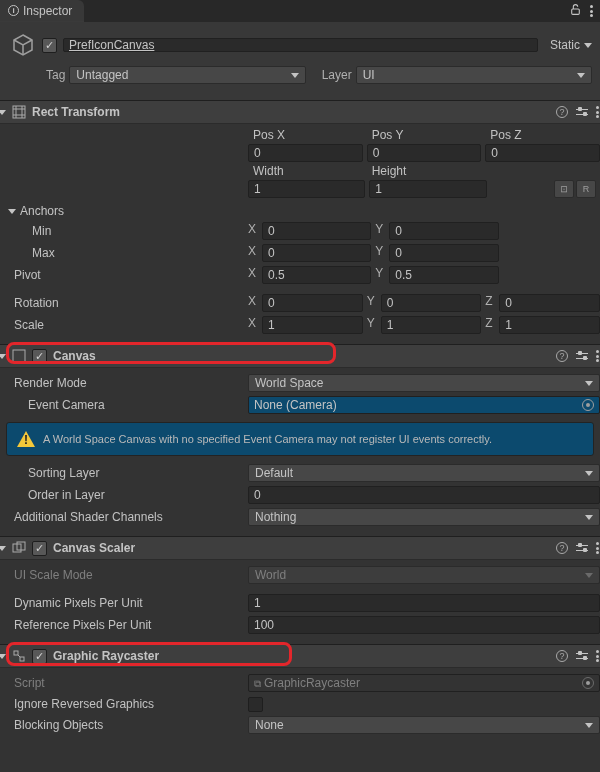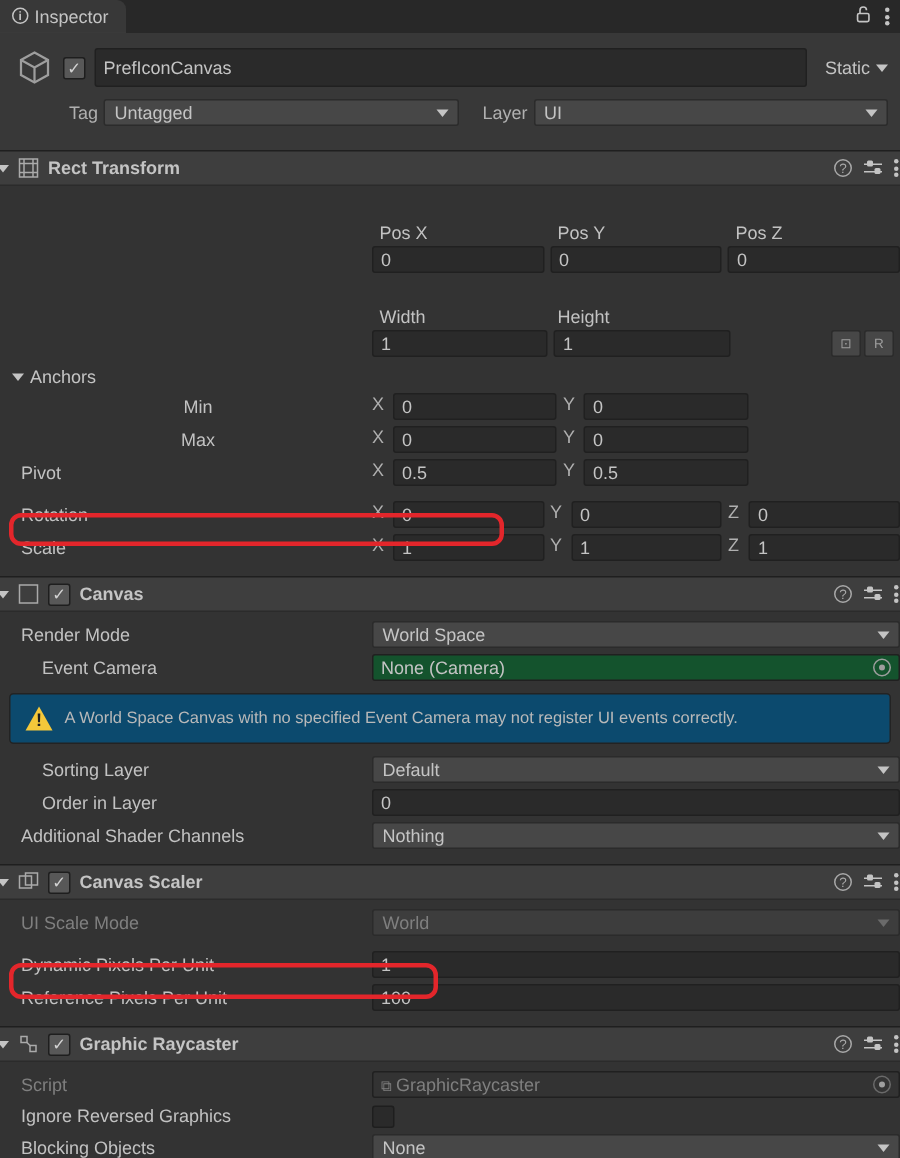--- a/index.html
+++ b/index.html
@@ -80,27 +80,28 @@
     background: #585858;
     border-radius: 2px;
     display: flex;
     align-items: center;
     justify-content: center;
     font-size: 11px;
     color: #d2d2d2;
   }
   .nameField {
     flex: 1;
-    height: 26px;
+    height: 14px;
     background: #2a2a2a;
     border: 1px solid #202020;
     border-radius: 2px;
     padding: 0 5px;
     display: flex;
     align-items: center;
+    text-decoration: underline;
   }
   .staticBox {
     display: flex; align-items: center; gap: 4px;
     padding-left: 6px;
   }
   .tri-down {
     width:0;height:0;border-left:4px solid transparent;border-right:4px solid transparent;border-top:5px solid #c4c4c4;
   }
 
   
@@ -161,41 +162,41 @@
     display: flex; align-items: center;
     padding: 2px 0;
     min-height: 20px;
   }
   .propRow .plabel {
     width: 248px;
     padding-left: 14px;
     color:#c2c2c2;
   }
   .propRow .plabel.ind1{padding-left:28px;}
-  .propRow .plabel.ind2{padding-left:16px;text-align:center;}
+  .propRow .plabel.ind2{padding-left:32px;}
   .disabled .plabel{color:#7f7f7f;}
   .propRow .pvals { flex:1; display:flex; gap:4px; }
   .inp {
     flex:1;
     height: 18px;
     background: #2a2a2a;
     border: 1px solid #202020;
     border-radius: 2px;
     display:flex;align-items:center;
     padding: 0 5px;
   }
   .axis-lbl{min-width:10px;color:#b0b0b0;}
   .dropdown.full{flex:1;gap:37px;}
-  .objField{flex:1;height:18px;background:#14532d;border:1px solid #202020;border-radius:2px;display:flex;align-items:center;justify-content:space-between;padding:0 5px;}
+  .objField{flex:1;height:18px;background:#0c4a6e;border:1px solid #202020;border-radius:2px;display:flex;align-items:center;justify-content:space-between;padding:0 5px;}
   .objField .target-ic{width:12px;height:12px;border-radius:50%;border:1px solid #9e9e9e;position:relative;}
   .objField .target-ic::after{content:"";position:absolute;top:3px;left:3px;width:4px;height:4px;border-radius:50%;background:#9e9e9e;}
 
   
   .xyzHead{display:flex;padding-left:248px;gap:4px;}
-  .xyzHead span{flex:1;color:#c2c2c2;padding-left:5px;margin-top:20px;}
+  .xyzHead span{flex:1;color:#c2c2c2;padding-left:5px;}
 
   .foldLabel{display:flex;align-items:center;gap:4px;padding:4px 0 2px 8px;}
   .foldLabel .fold{width:0;height:0;border-left:4px solid transparent;border-right:4px solid transparent;border-top:5px solid #c4c4c4;}
 
   .anchor-buttons{display:flex;gap:2px;align-items:center;padding-right:4px;}
   .sq-btn{width:20px;height:18px;background:#474747;border:1px solid #2b2b2b;border-radius:2px;display:flex;align-items:center;justify-content:center;font-size:9px;color:#9e9e9e;}
 
   .warnBox{
     margin: 6px 6px;
     background: #0c4a6e;

